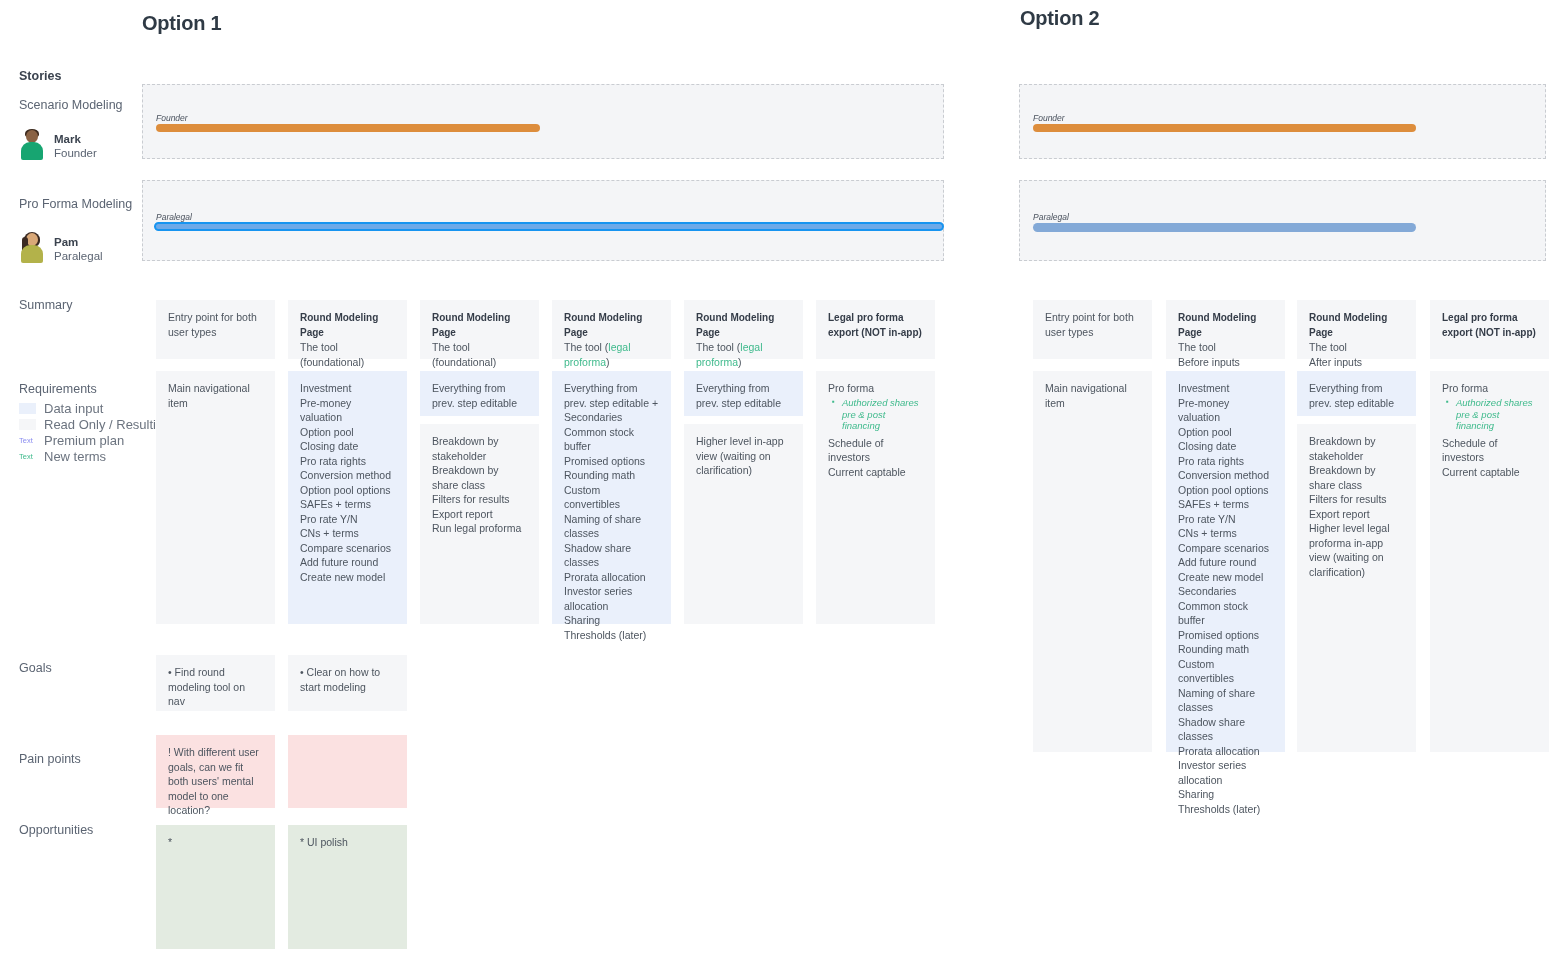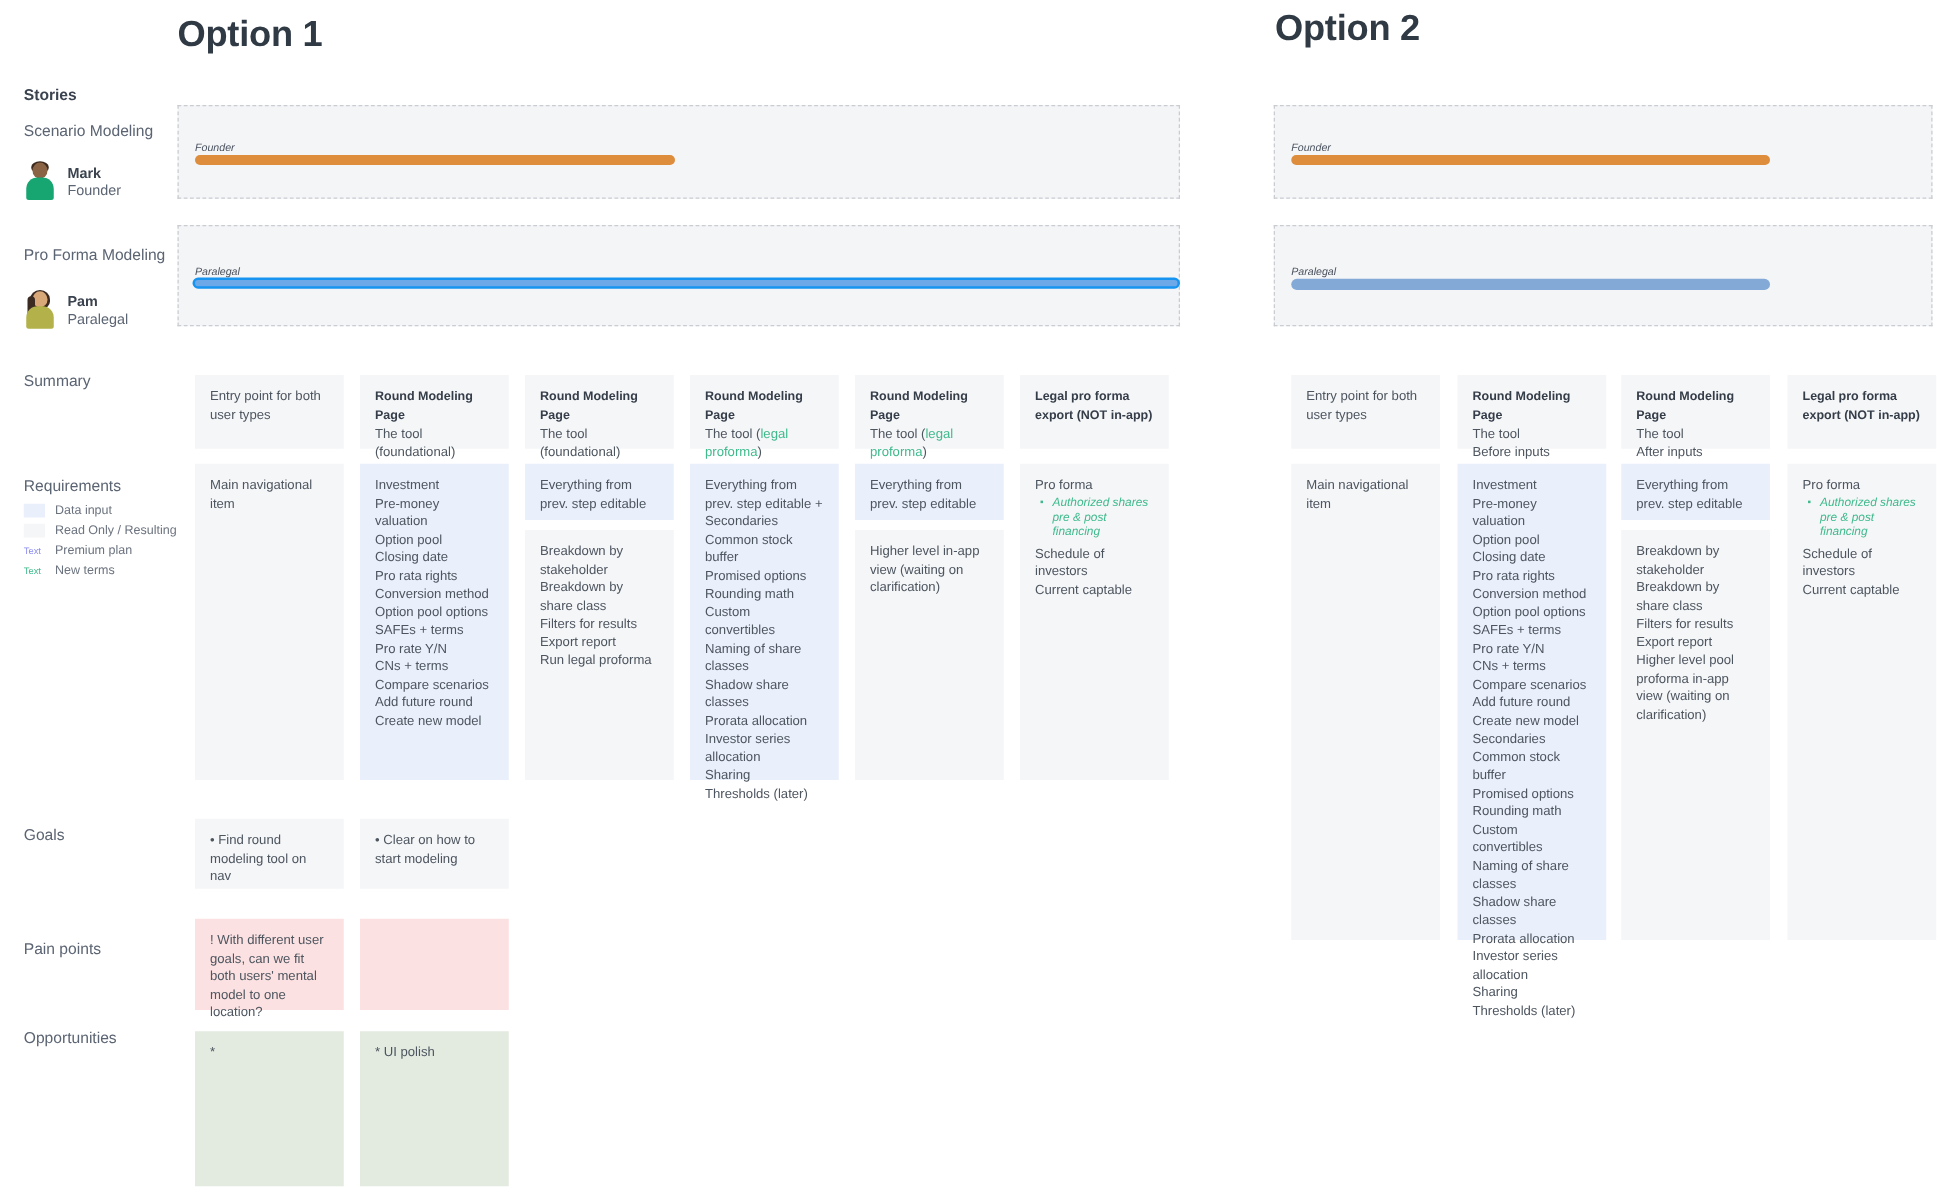--- a/index.html
+++ b/index.html
@@ -9,21 +9,21 @@
     background: #ffffff;
     font-family: "Liberation Sans", sans-serif;
     color: #39414d;
     overflow: hidden;
   }
   .canvas { position: relative; width: 1561px; height: 962px; }
 
   
   .opt-title {
     position: absolute;
-    font-size: 29px; font-weight: bold;
+    font-size: 20px; font-weight: bold;
     color: #2f3a45; letter-spacing: -0.2px;
   }
   #opt1-title { left: 142px; top: 12px; }
   #opt2-title { left: 1020px; top: 7px; }
 
   
   .rail-label {
     position: absolute; left: 19px;
     font-size: 12.5px; color: #5b6472;
   }
@@ -35,21 +35,21 @@
   .persona .who .rl { color: #5b6472; }
   .avatar { width: 26px; height: 30px; position: relative; }
   .av-head { position: absolute; left: 7px; top: 0; width: 12px; height: 13px; border-radius: 50%; }
   .av-body { position: absolute; left: 2px; top: 12px; width: 22px; height: 18px; border-radius: 9px 9px 2px 2px; }
   .av-hair { position: absolute; border-radius: 50% 50% 40% 40%; }
 
   
   .legend { position: absolute; left: 19px; }
   .legend-row { display: flex; align-items: center; gap: 8px; height: 15px; margin-bottom: 1px; }
   .legend-sw { width: 17px; height: 11px; }
-  .legend-tx { font-size: 10px; color: #6b737f; }
+  .legend-tx { font-size: 13px; color: #6b737f; }
   .legend-key { font-size: 7.5px; width: 17px; }
 
   
   .band {
     position: absolute;
     border: 1px dashed #c9ccd1;
     background: #f4f5f7;
   }
   .band-label {
     position: absolute; font-size: 8.5px; font-style: italic; color: #4a525e;
@@ -322,21 +322,21 @@
 
   <div class="card blue" style="left:1297px;top:371px;width:119px;height:45px">
     <div class="ln tight">Everything from prev. step editable</div>
   </div>
   <div class="card gray" style="left:1297px;top:424px;width:119px;height:328px">
     <div>
         <div class="ln tight">Breakdown by stakeholder</div>
         <div class="ln tight">Breakdown by share class</div>
         <div class="ln tight">Filters for results</div>
         <div class="ln tight">Export report</div>
-        <div class="ln tight green-t">Higher level pool proforma in-app view (waiting on clarification)</div>
+        <div class="ln tight green-t">Higher level legal proforma in-app view (waiting on clarification)</div>
       </div>
   </div>
 
   <div class="card gray" style="left:1430px;top:371px;width:119px;height:381px">
     <div class="ln green-t">Pro forma</div>
     <div class="sub-bullet">Authorized shares pre &amp; post financing</div>
     <div style="height:4px"></div>
     <div>
         <div class="ln tight green-t">Schedule of investors</div>
         <div class="ln tight green-t">Current captable</div>

